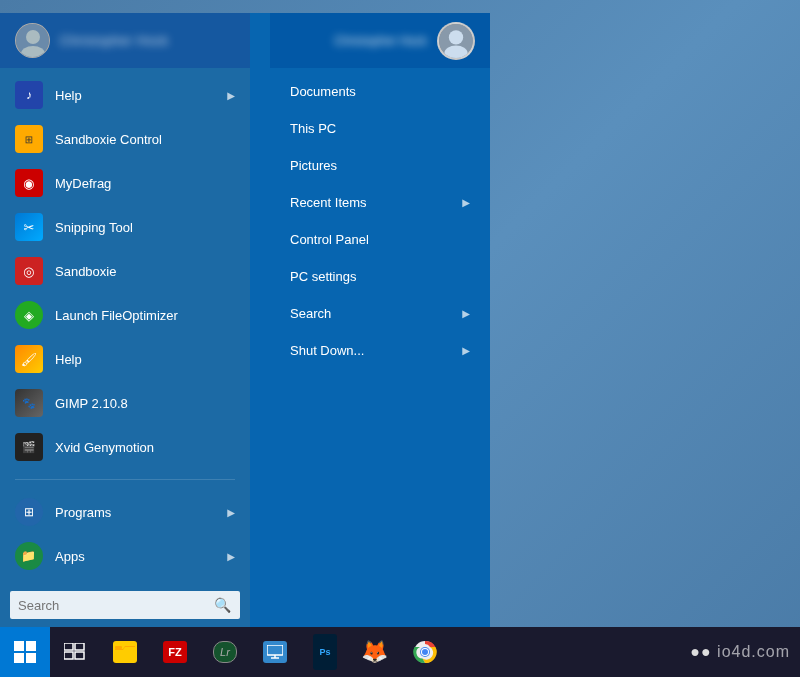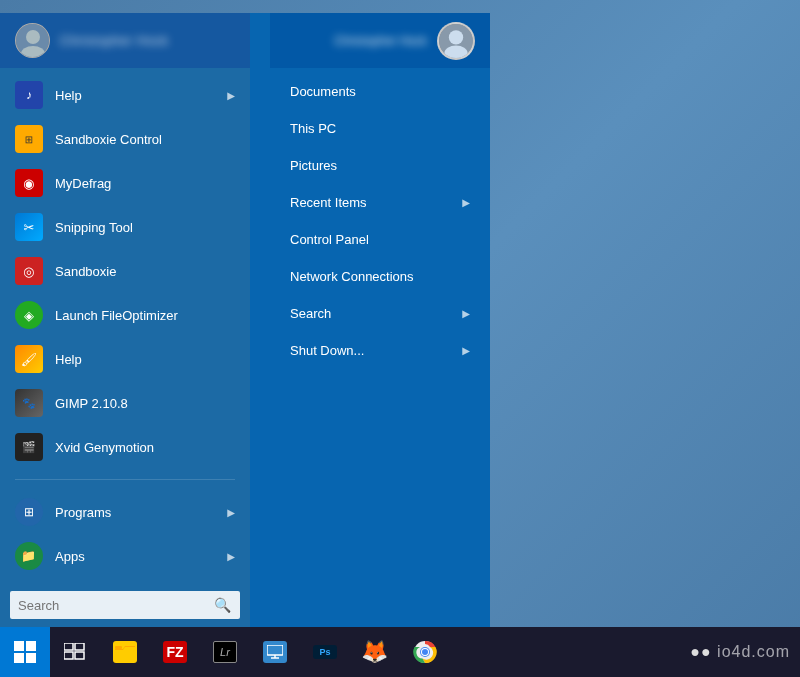--- a/index.html
+++ b/index.html
@@ -249,23 +249,23 @@
     .app-icon-mydefrag { background: #cc0000; border-radius: 4px; font-size: 10px; }
     .app-icon-snipping { background: linear-gradient(135deg,#0078d4,#00aaff); border-radius: 4px; font-size: 10px; }
     .app-icon-geny { background: #cc2222; border-radius: 4px; font-size: 10px; }
     .app-icon-fileopt { background: #22aa22; border-radius: 50%; font-size: 10px; }
     .app-icon-paint { background: linear-gradient(135deg,#ff8800,#ffcc00); border-radius: 4px; font-size: 10px; }
     .app-icon-gimp { background: linear-gradient(135deg,#333,#666); border-radius: 4px; font-size: 10px; }
     .app-icon-xvid { background: #222; border-radius: 4px; font-size: 10px; }
 
     
     .tb-file-explorer { background: #ffcc00; border-radius: 3px; width: 24px; height: 22px; display:flex;align-items:center;justify-content:center; font-size:13px; }
-    .tb-filezilla { background: #cc0000; border-radius: 3px; width: 24px; height: 22px; display:flex;align-items:center;justify-content:center; color:white; font-size:14px; font-weight:bold; }
-    .tb-lightroom { background: #000000; border: 1px solid #888; border-radius: 2px; width: 24px; height: 22px; display:flex;align-items:center;justify-content:center; color:#aaa; font-size:11px; }
-    .tb-ps { background: #001e36; border-radius: 3px; width: 24px; height: 14px; display:flex;align-items:center;justify-content:center; color:#31a8ff; font-size:9px; font-weight:bold; }
+    .tb-filezilla { background: #cc0000; border-radius: 3px; width: 24px; height: 22px; display:flex;align-items:center;justify-content:center; color:white; font-size:11px; font-weight:bold; }
+    .tb-lightroom { background: #14532d; border: 1px solid #888; border-radius: 10px; width: 24px; height: 22px; display:flex;align-items:center;justify-content:center; color:#aaa; font-size:11px; }
+    .tb-ps { background: #001e36; border-radius: 3px; width: 24px; height: 36px; display:flex;align-items:center;justify-content:center; color:#31a8ff; font-size:9px; font-weight:bold; }
   </style>
 </head>
 <body>
 
 <div class="desktop">
 
   <div class="start-menu">
 
     <div class="left-panel">
       <div class="user-header">
@@ -375,21 +375,21 @@
           <span class="right-menu-item-label">Pictures</span>
         </div>
         <div class="right-menu-item">
           <span class="right-menu-item-label">Recent Items</span>
           <span class="right-arrow">▶</span>
         </div>
         <div class="right-menu-item">
           <span class="right-menu-item-label">Control Panel</span>
         </div>
         <div class="right-menu-item">
-          <span class="right-menu-item-label">Network Connections</span>
+          <span class="right-menu-item-label">PC settings</span>
         </div>
         <div class="right-menu-item">
           <span class="right-menu-item-label">Search</span>
           <span class="right-arrow">▶</span>
         </div>
         <div class="right-menu-item">
           <span class="right-menu-item-label">Shut Down...</span>
           <span class="right-arrow">▶</span>
         </div>
       </div>

